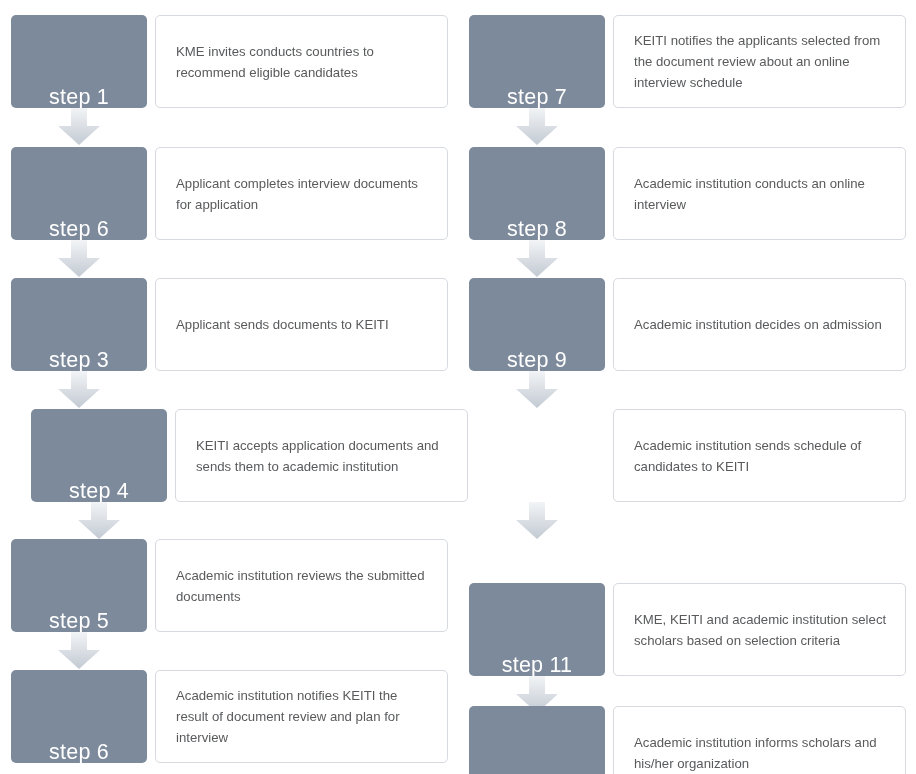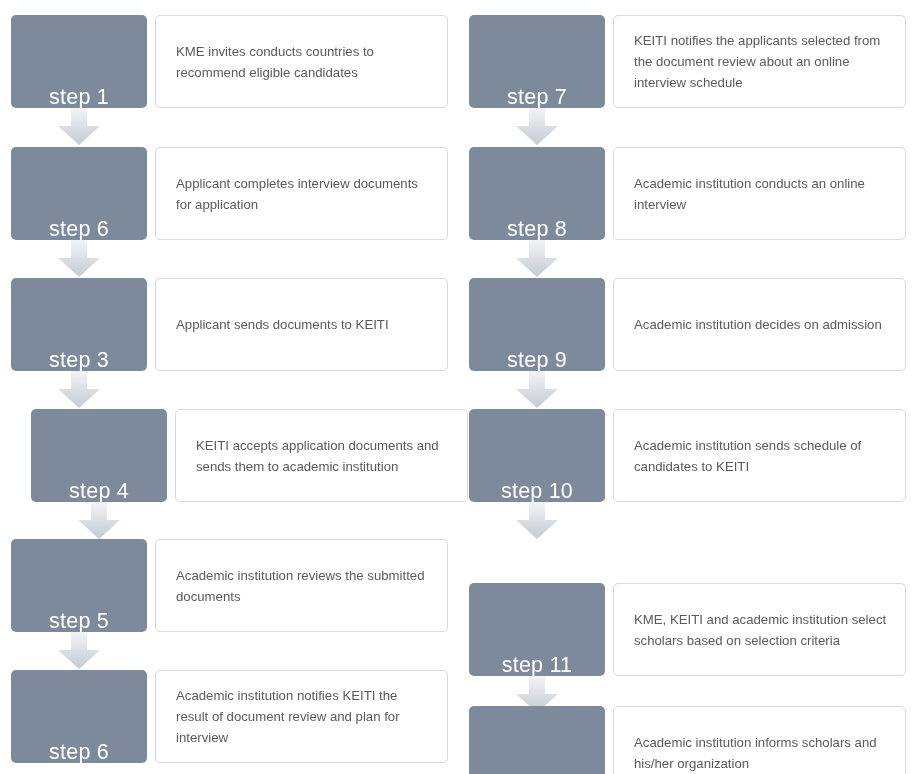--- a/index.html
+++ b/index.html
@@ -253,23 +253,20 @@
               <linearGradient id="ag1-2" x1="0" y1="0" x2="0" y2="1">
                 <stop offset="0%" stop-color="#f2f4f6"></stop>
                 <stop offset="100%" stop-color="#c3cad3"></stop>
               </linearGradient>
             </defs>
             <path d="M13 0 L29 0 L29 18 L42 18 L21 37 L0 18 L13 18 Z" fill="url(#ag1-2)"></path>
           </svg>
         </div>
       </div>
       <div class="row" style="top: 409px;">
-        <div class="step-box">
-          <span class="step-label">step 10</span>
-        </div>
         <div class="desc-card">
           <span class="desc-text">Academic institution sends schedule of candidates to KEITI</span>
         </div>
         <div class="arrow">
           <svg viewBox="0 0 42 37" xmlns="http://www.w3.org/2000/svg">
             <defs>
               <linearGradient id="ag1-3" x1="0" y1="0" x2="0" y2="1">
                 <stop offset="0%" stop-color="#f2f4f6"></stop>
                 <stop offset="100%" stop-color="#c3cad3"></stop>
               </linearGradient>

